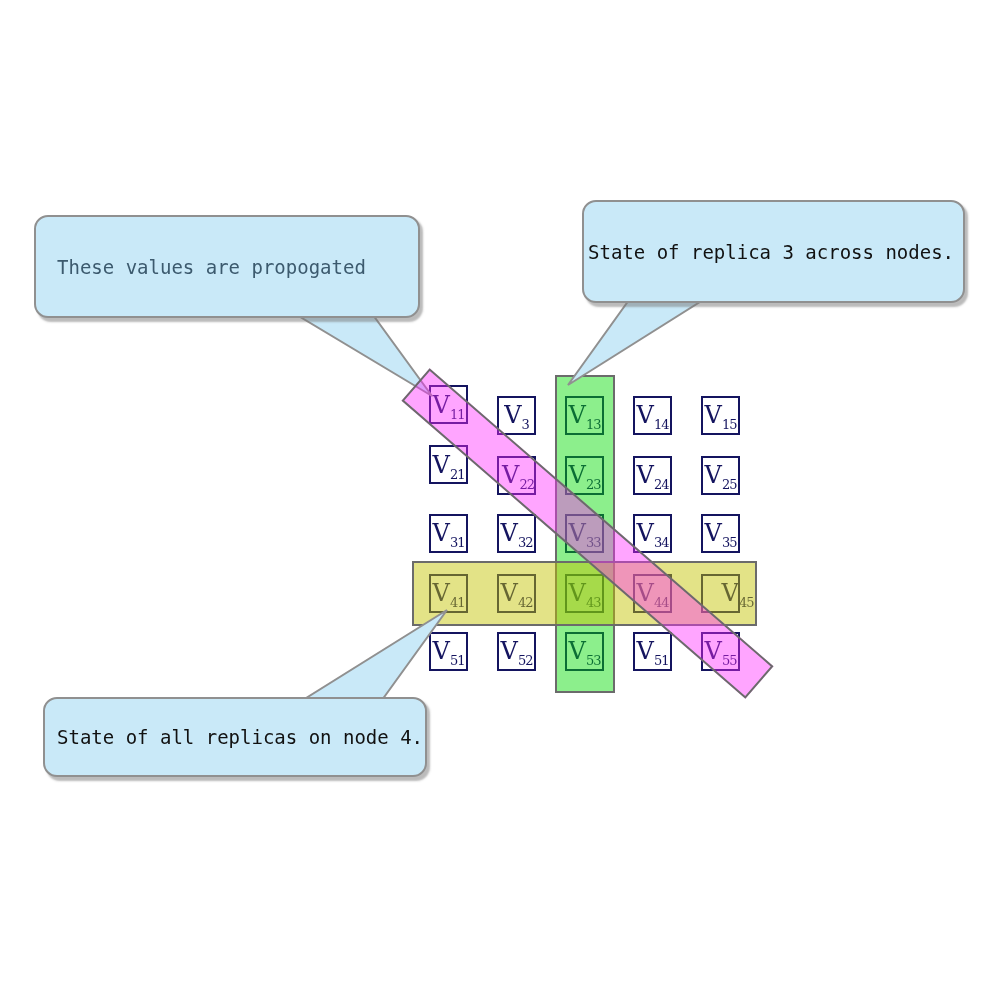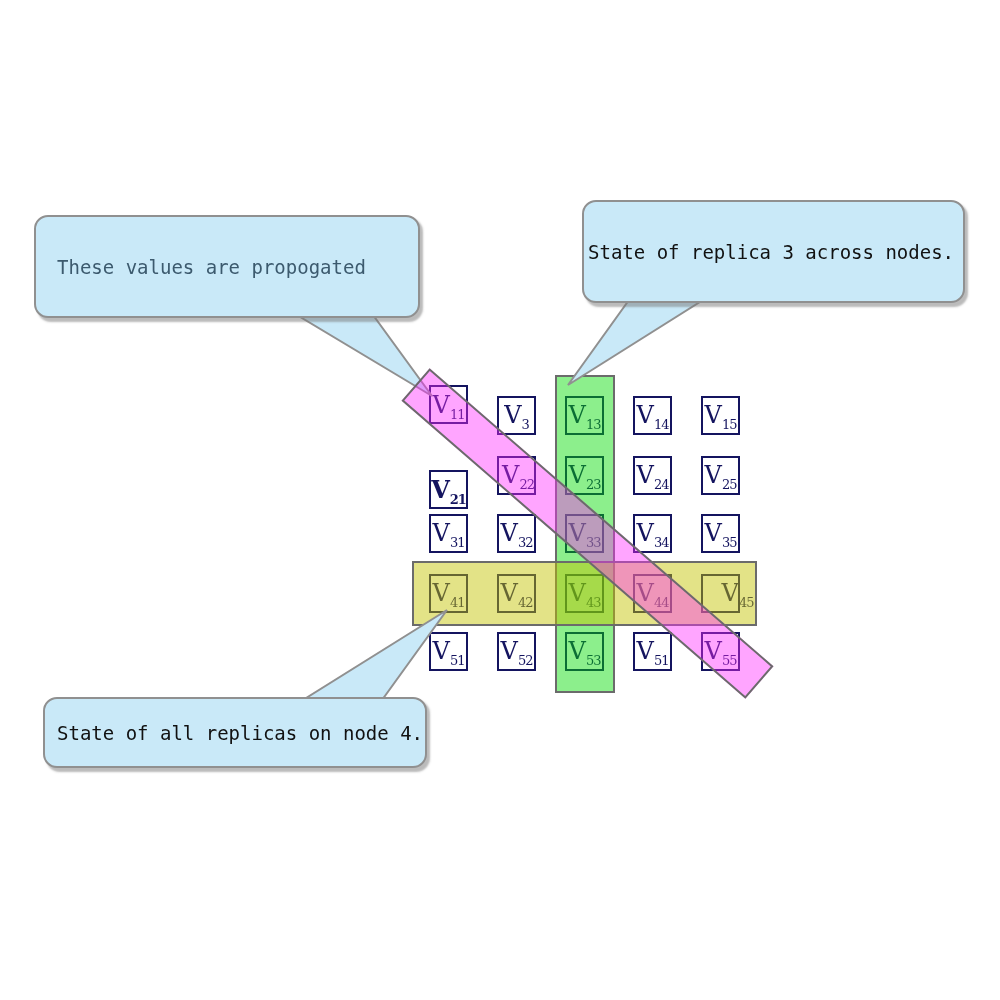--- a/index.html
+++ b/index.html
@@ -76,21 +76,21 @@
     display: flex;
     flex-direction: column;
     justify-content: center;
     font-size: 19px;
     line-height: 26px;
     z-index: 5;
     white-space: nowrap;
   }
   #callout-gossip  { left: 34px;  top: 215px; width: 386px; height: 103px; padding-left: 21px; color: var(--gossip-text); }
   #callout-replica { left: 582px; top: 200px; width: 383px; height: 103px; padding-left: 4px; color: var(--note-text); }
-  #callout-node    { left: 43px;  top: 697px; width: 384px; height: 71px; padding-left: 12px; color: var(--note-text); }
+  #callout-node    { left: 43px;  top: 697px; width: 384px; height: 80px; padding-left: 12px; color: var(--note-text); }
 </style>
 </head>
 <body>
 
 <div class="canvas">
 
   <div class="layer" id="grid-layer">
       <div class="cell" style="left: 429px; top: 385px; justify-content: center;">
         <span class="cell-label">V<sub>11</sub></span>
       </div>
@@ -99,21 +99,21 @@
       </div>
       <div class="cell" style="left: 565px; top: 395.5px;">
         <span class="cell-label">V<sub>13</sub></span>
       </div>
       <div class="cell" style="left: 633px; top: 395.5px;">
         <span class="cell-label">V<sub>14</sub></span>
       </div>
       <div class="cell" style="left: 701px; top: 395.5px;">
         <span class="cell-label">V<sub>15</sub></span>
       </div>
-      <div class="cell" style="left: 429px; top: 470px; font-weight: bold;">
+      <div class="cell" style="left: 429px; top: 445px;">
         <span class="cell-label">V<sub>21</sub></span>
       </div>
       <div class="cell" style="left: 497px; top: 455.5px; justify-content: flex-end;">
         <span class="cell-label">V<sub>22</sub></span>
       </div>
       <div class="cell" style="left: 565px; top: 455.5px;">
         <span class="cell-label">V<sub>23</sub></span>
       </div>
       <div class="cell" style="left: 633px; top: 455.5px; text-align: center;">
         <span class="cell-label">V<sub>24</sub></span>

